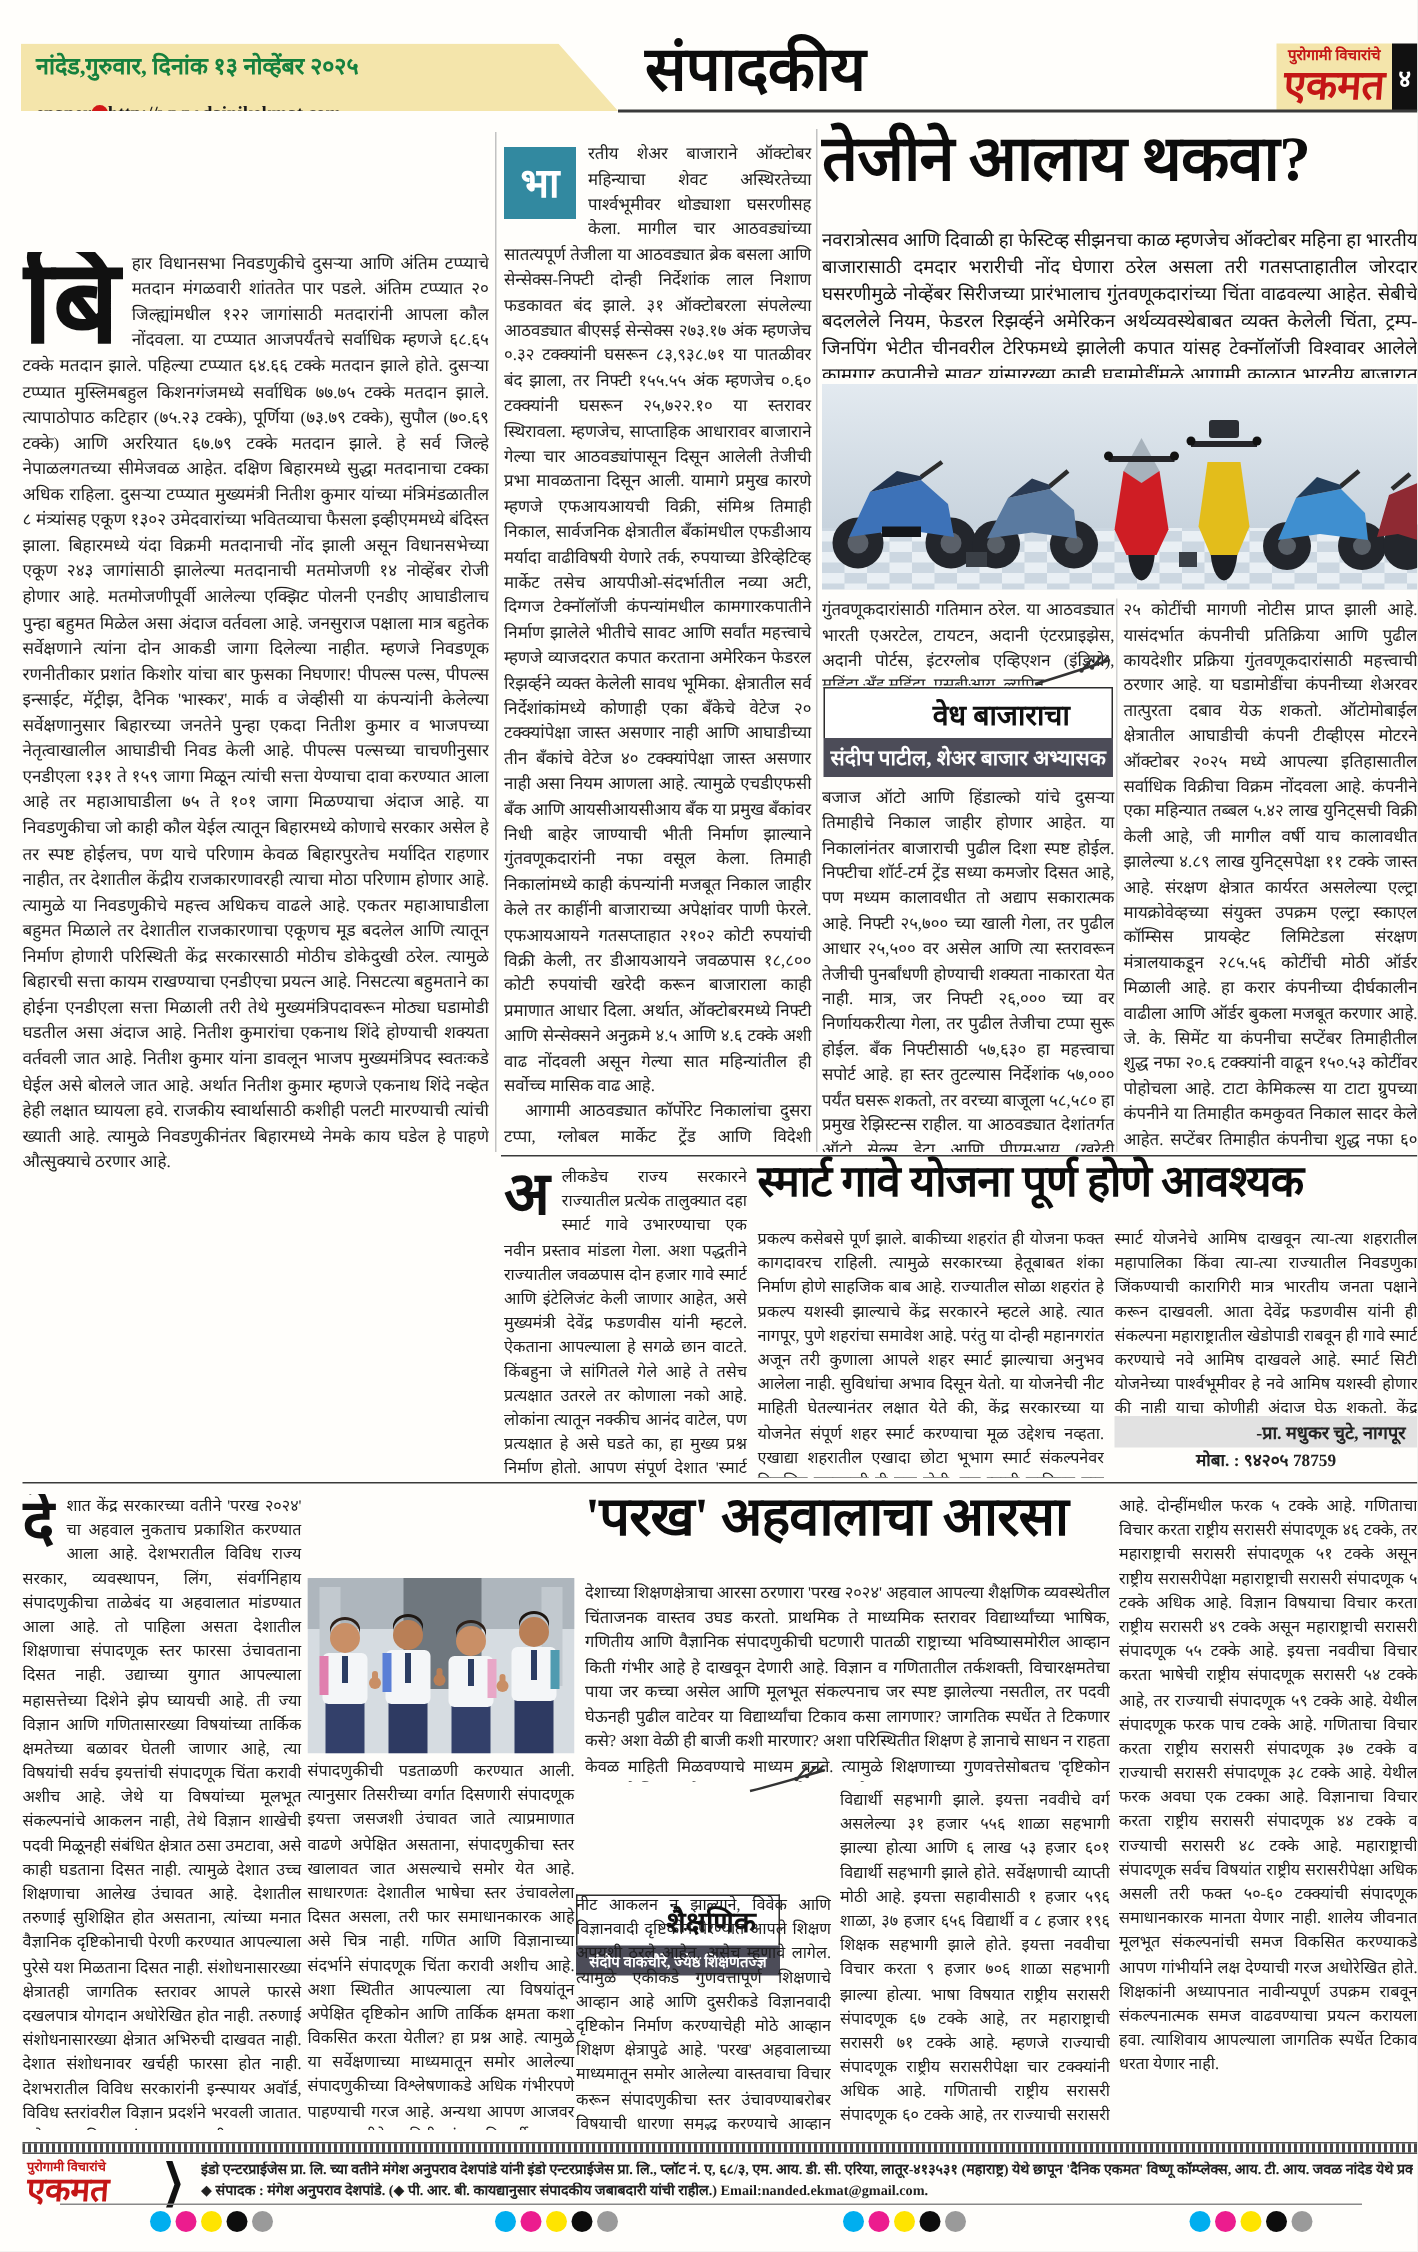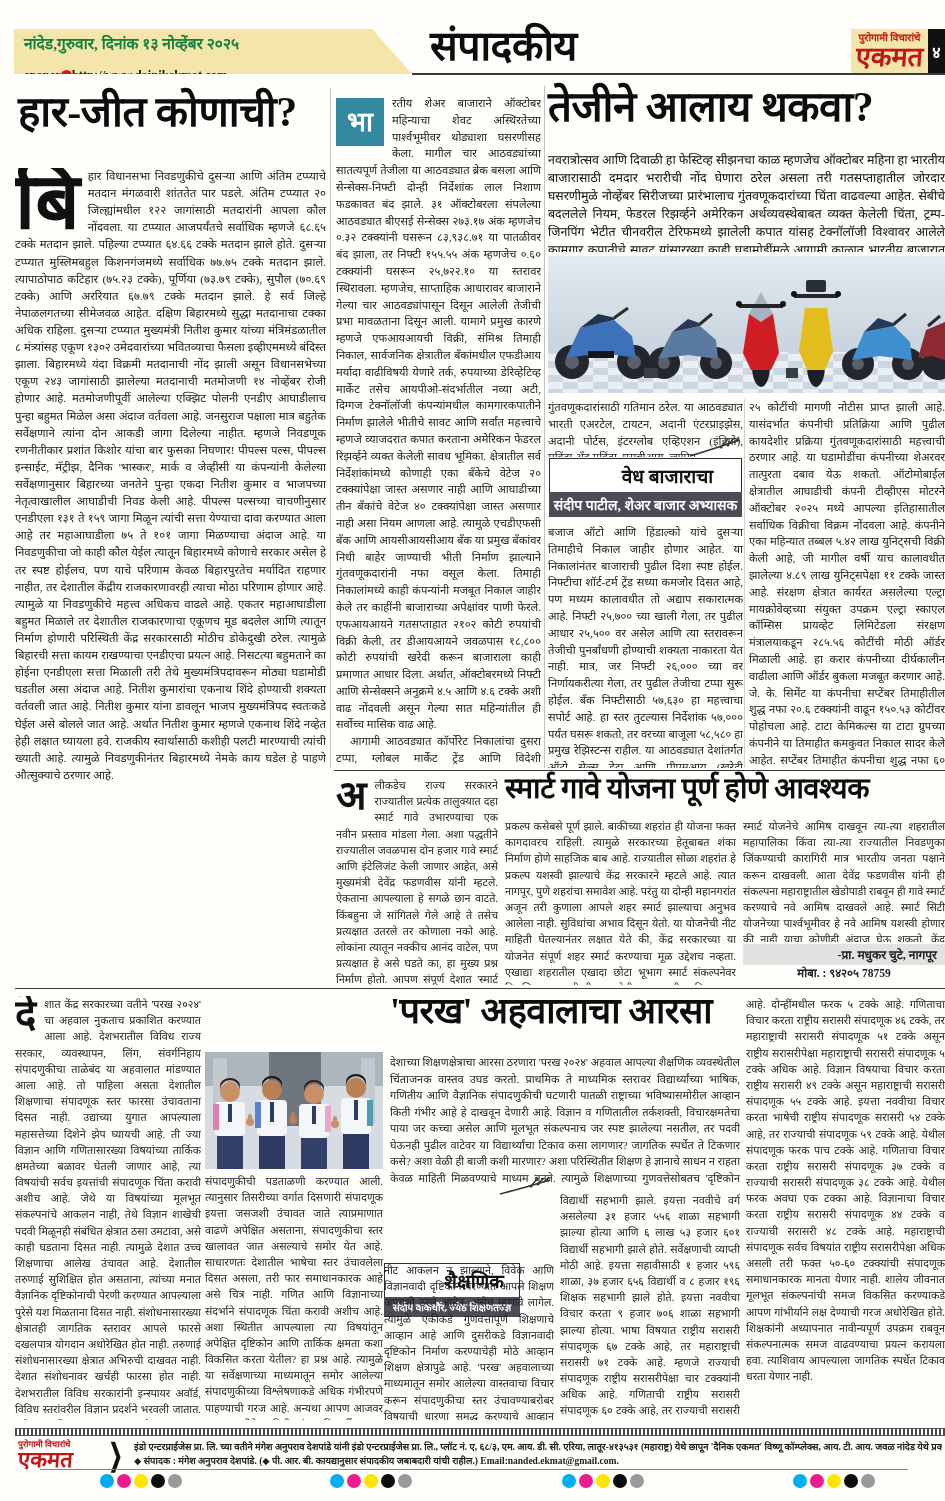--- a/index.html
+++ b/index.html
@@ -59,21 +59,20 @@
   <div class="abs headline center" style="left:430px; top:25px; width:280px; font-size:41px;">संपादकीय</div>
 
   <div class="abs banner masthead" style="left:851px; top:29px; width:77px; height:45px;">
     <div class="tagline">पुरोगामी विचारांचे</div>
     <div class="mname">एकमत</div>
   </div>
   <div class="abs pagenum" style="left:928px; top:29px; width:17px; height:45px;">४</div>
 
   <div class="abs hrule" style="left:412px; top:73px; width:533px; height:1.5px;"></div>
 
-  <div class="abs headline center" style="left:18px; top:90px; width:308px; font-size:42px;">हार-जीत कोणाची?</div>
 
   <div class="abs body-text" style="left:15px; top:168px; width:311px; height:818px; font-size:11.4px;">
     <p>
       <span class="dropcap-plain" style="font-size:78px;">बि</span><span>हार विधानसभा निवडणुकीचे दुसऱ्या आणि अंतिम टप्प्याचे मतदान मंगळवारी शांततेत पार पडले. अंतिम टप्प्यात २० जिल्ह्यांमधील १२२ जागांसाठी मतदारांनी आपला कौल नोंदवला. या टप्प्यात आजपर्यंतचे सर्वाधिक म्हणजे ६८.६५ टक्के मतदान झाले. पहिल्या टप्प्यात ६४.६६ टक्के मतदान झाले होते. दुसऱ्या टप्प्यात मुस्लिमबहुल किशनगंजमध्ये सर्वाधिक ७७.७५ टक्के मतदान झाले. त्यापाठोपाठ कटिहार (७५.२३ टक्के), पूर्णिया (७३.७९ टक्के), सुपौल (७०.६९ टक्के) आणि अररियात ६७.७९ टक्के मतदान झाले. हे सर्व जिल्हे नेपाळलगतच्या सीमेजवळ आहेत. दक्षिण बिहारमध्ये सुद्धा मतदानाचा टक्का अधिक राहिला. दुसऱ्या टप्प्यात मुख्यमंत्री नितीश कुमार यांच्या मंत्रिमंडळातील ८ मंत्र्यांसह एकूण १३०२ उमेदवारांच्या भवितव्याचा फैसला इव्हीएममध्ये बंदिस्त झाला. बिहारमध्ये यंदा विक्रमी मतदानाची नोंद झाली असून विधानसभेच्या एकूण २४३ जागांसाठी झालेल्या मतदानाची मतमोजणी १४ नोव्हेंबर रोजी होणार आहे. मतमोजणीपूर्वी आलेल्या एक्झिट पोलनी एनडीए आघाडीलाच पुन्हा बहुमत मिळेल असा अंदाज वर्तवला आहे. जनसुराज पक्षाला मात्र बहुतेक सर्वेक्षणाने त्यांना दोन आकडी जागा दिलेल्या नाहीत. म्हणजे निवडणूक रणनीतीकार प्रशांत किशोर यांचा बार फुसका निघणार! पीपल्स पल्स, पीपल्स इन्साईट, मॅट्रीझ, दैनिक 'भास्कर', मार्क व जेव्हीसी या कंपन्यांनी केलेल्या सर्वेक्षणानुसार बिहारच्या जनतेने पुन्हा एकदा नितीश कुमार व भाजपच्या नेतृत्वाखालील आघाडीची निवड केली आहे. पीपल्स पल्सच्या चाचणीनुसार एनडीएला १३१ ते १५९ जागा मिळून त्यांची सत्ता येण्याचा दावा करण्यात आला आहे तर महाआघाडीला ७५ ते १०१ जागा मिळण्याचा अंदाज आहे. या निवडणुकीचा जो काही कौल येईल त्यातून बिहारमध्ये कोणाचे सरकार असेल हे तर स्पष्ट होईलच, पण याचे परिणाम केवळ बिहारपुरतेच मर्यादित राहणार नाहीत, तर देशातील केंद्रीय राजकारणावरही त्याचा मोठा परिणाम होणार आहे. त्यामुळे या निवडणुकीचे महत्त्व अधिकच वाढले आहे. एकतर महाआघाडीला बहुमत मिळाले तर देशातील राजकारणाचा एकूणच मूड बदलेल आणि त्यातून निर्माण होणारी परिस्थिती केंद्र सरकारसाठी मोठीच डोकेदुखी ठरेल. त्यामुळे बिहारची सत्ता कायम राखण्याचा एनडीएचा प्रयत्न आहे. निसटत्या बहुमताने का होईना एनडीएला सत्ता मिळाली तरी तेथे मुख्यमंत्रिपदावरून मोठ्या घडामोडी घडतील असा अंदाज आहे. नितीश कुमारांचा एकनाथ शिंदे होण्याची शक्यता वर्तवली जात आहे. नितीश कुमार यांना डावलून भाजप मुख्यमंत्रिपद स्वतःकडे घेईल असे बोलले जात आहे. अर्थात नितीश कुमार म्हणजे एकनाथ शिंदे नव्हेत हेही लक्षात घ्यायला हवे. राजकीय स्वार्थासाठी कशीही पलटी मारण्याची त्यांची ख्याती आहे. त्यामुळे निवडणुकीनंतर बिहारमध्ये नेमके काय घडेल हे पाहणे औत्सुक्याचे ठरणार आहे.</span>
     </p>
   </div>
 
   <div class="vrule" style="left:330px; top:88px; height:680px;"></div>
 
   <div class="abs body-text" style="left:336px; top:95px; width:205px; height:672px;">

